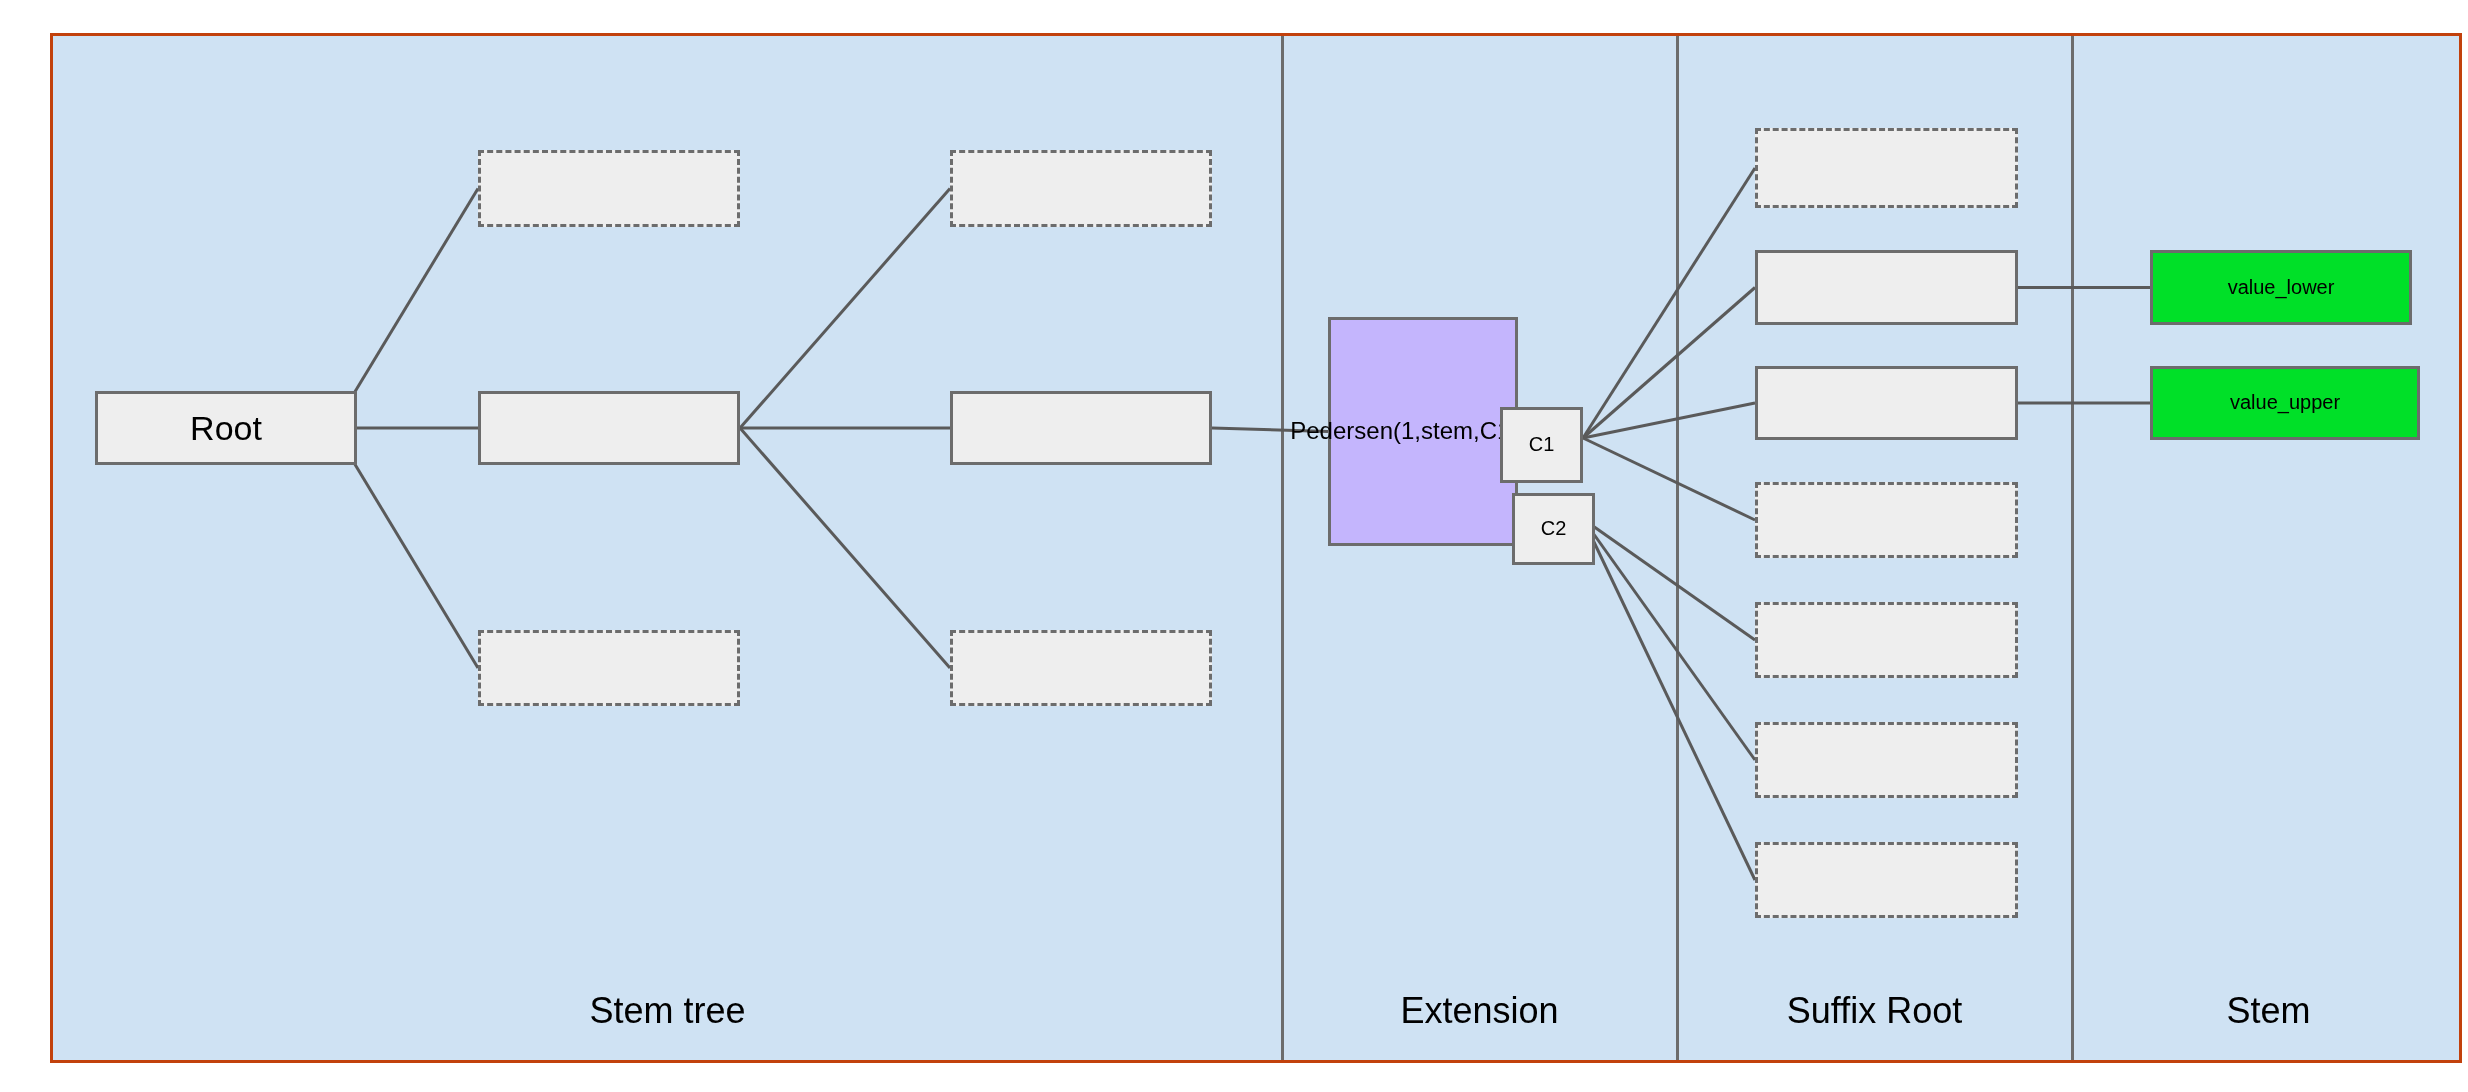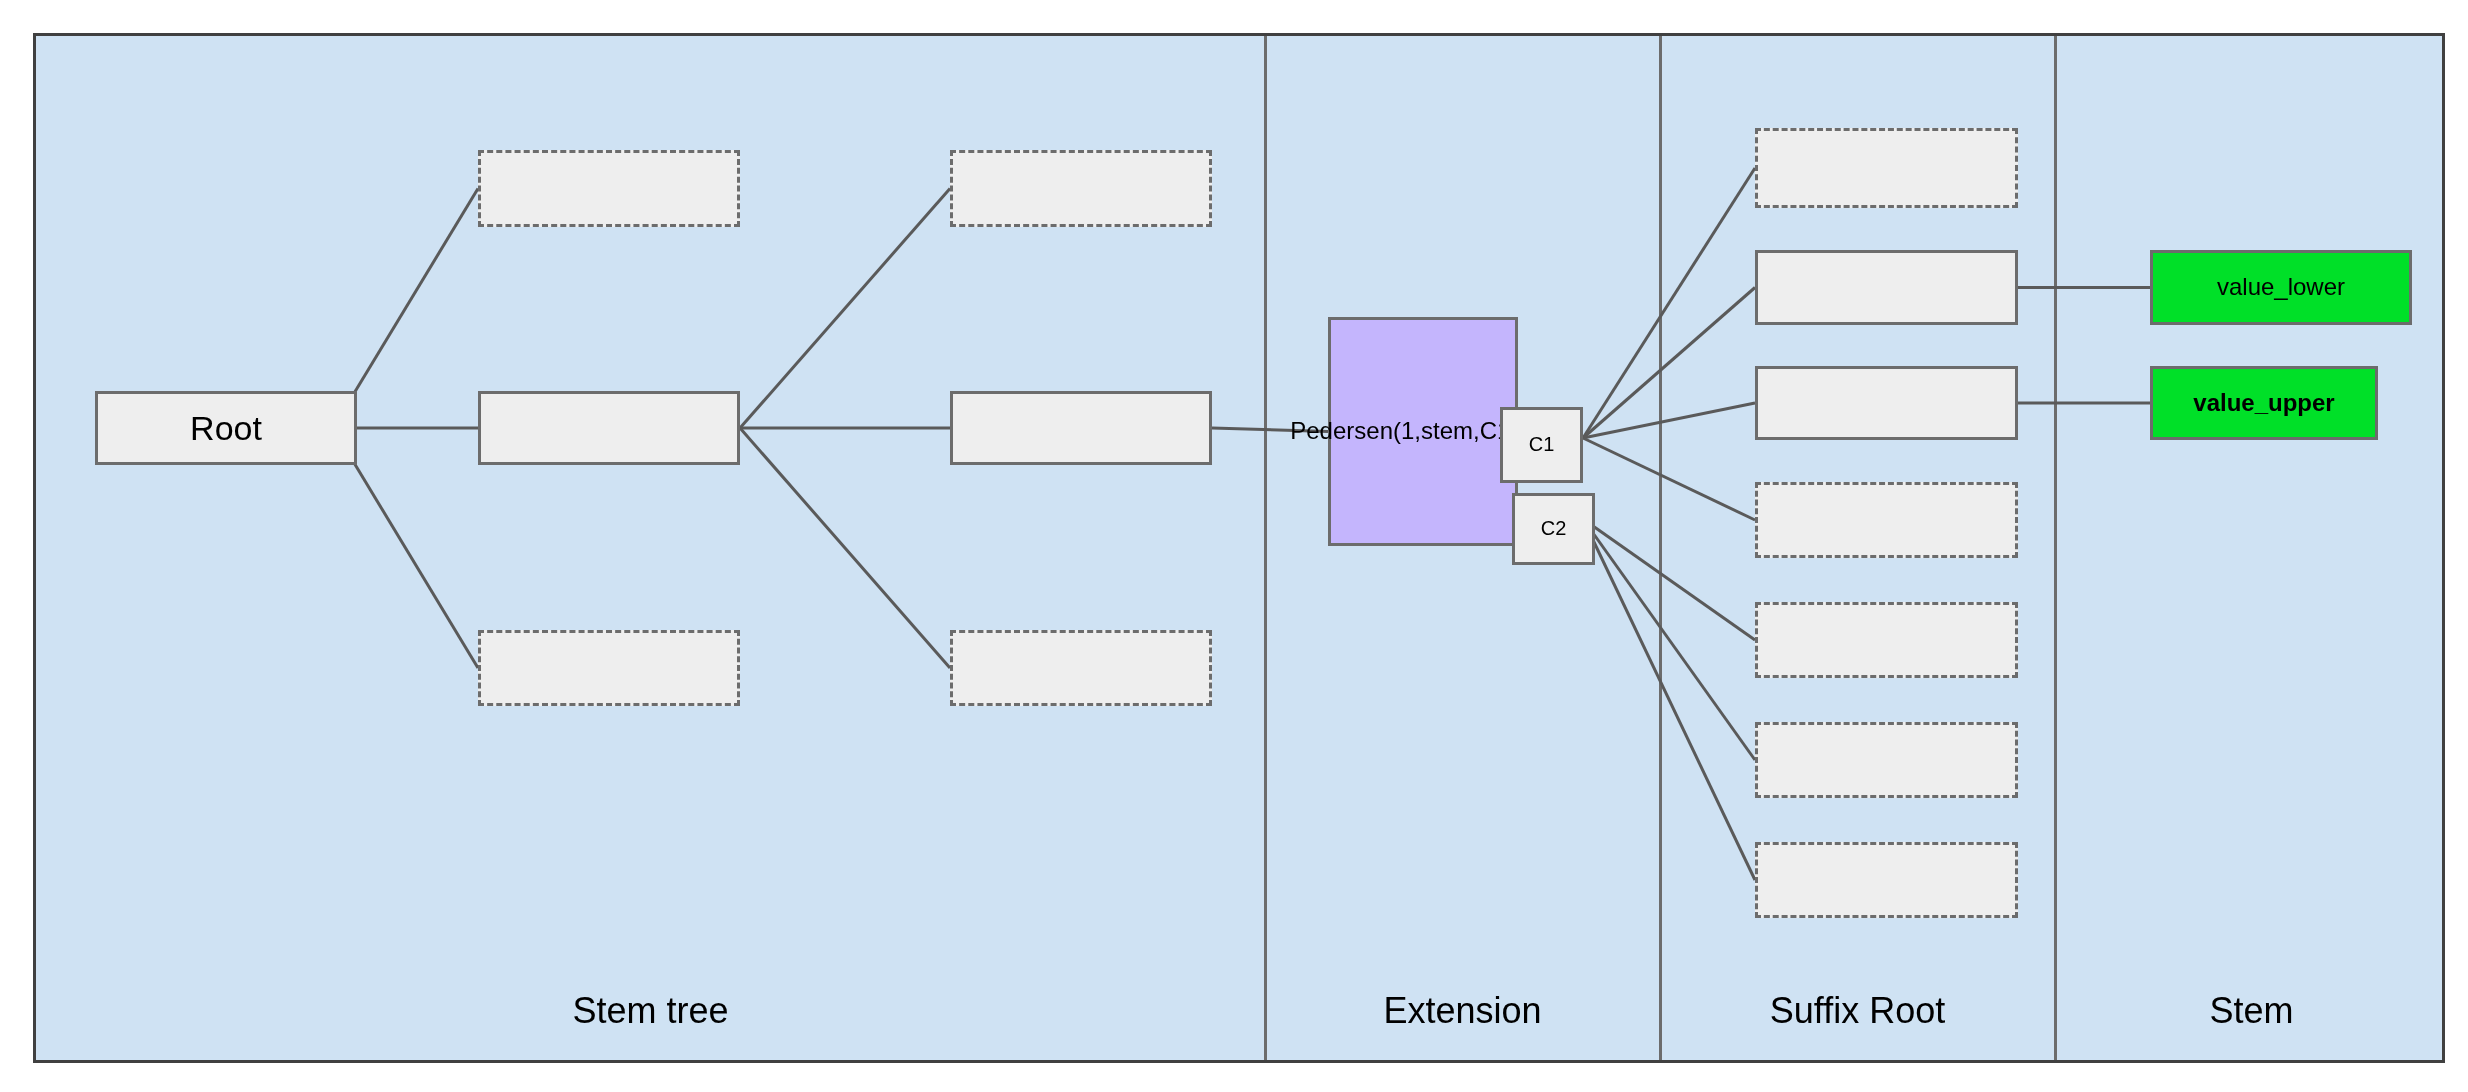--- a/index.html
+++ b/index.html
@@ -13,26 +13,26 @@
   #stage {
     position: relative;
     width: 2468px;
     height: 1092px;
     background: #ffffff;
     overflow: hidden;
   }
   
   .frame {
     position: absolute;
-    left: 33px;
+    left: 50px;
     top: 33px;
     width: 2412px;
     height: 1030px;
     background: #cfe2f3;
-    border: 3px solid #404040;
+    border: 3px solid #c2410c;
     box-sizing: border-box;
   }
   .lane-divider {
     position: absolute;
     top: 0;
     width: 3px;
     height: 100%;
     background: #6c6c6c;
   }
   .lane-label {
@@ -61,21 +61,21 @@
   }
   .node.cyan {
     background: #c4b5fd;
   }
   .node.green {
     background: #00e028;
   }
   .node.root { font-size: 34px; margin-left: 24px; }
   .node.ped  { font-size: 24px; }
   .node.cnode{ font-size: 20px; }
-  .node.val  { font-size: 24px; }
+  .node.val  { font-size: 20px; }
   
   svg.links {
     position: absolute;
     left: 0;
     top: 0;
     width: 2468px;
     height: 1092px;
     pointer-events: none;
   }
   svg.links line { stroke: #5a5a5a; stroke-width: 3; }
@@ -146,18 +146,18 @@
       <div class="node dashed" style="left: 1755px; top: 128px; width: 263px; height: 80px; z-index: 3;"></div>
       <div class="node" style="left: 1755px; top: 250px; width: 263px; height: 75px; z-index: 3;"></div>
       <div class="node" style="left: 1755px; top: 366px; width: 263px; height: 74px; z-index: 3;"></div>
       <div class="node dashed" style="left: 1755px; top: 482px; width: 263px; height: 76px; z-index: 3;"></div>
       <div class="node dashed" style="left: 1755px; top: 602px; width: 263px; height: 76px; z-index: 3;"></div>
       <div class="node dashed" style="left: 1755px; top: 722px; width: 263px; height: 76px; z-index: 3;"></div>
       <div class="node dashed" style="left: 1755px; top: 842px; width: 263px; height: 76px; z-index: 3;"></div>
       <div class="node green val" style="left: 2150px; top: 250px; width: 262px; height: 75px; z-index: 3;">
         <div>value_lower</div>
       </div>
-      <div class="node green val" style="left: 2150px; top: 366px; width: 228px; height: 74px; z-index: 3; font-weight: bold;">
+      <div class="node green val" style="left: 2150px; top: 366px; width: 270px; height: 74px; z-index: 3;">
         <div>value_upper</div>
       </div>
     </div>
 
 </div>
 
 </body></html>

